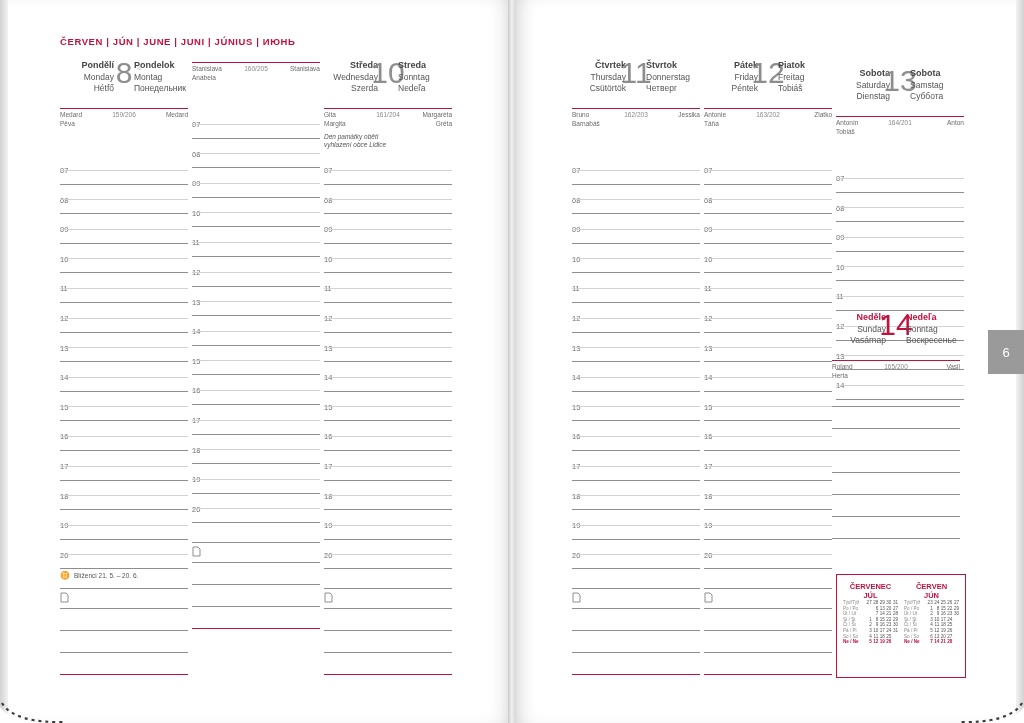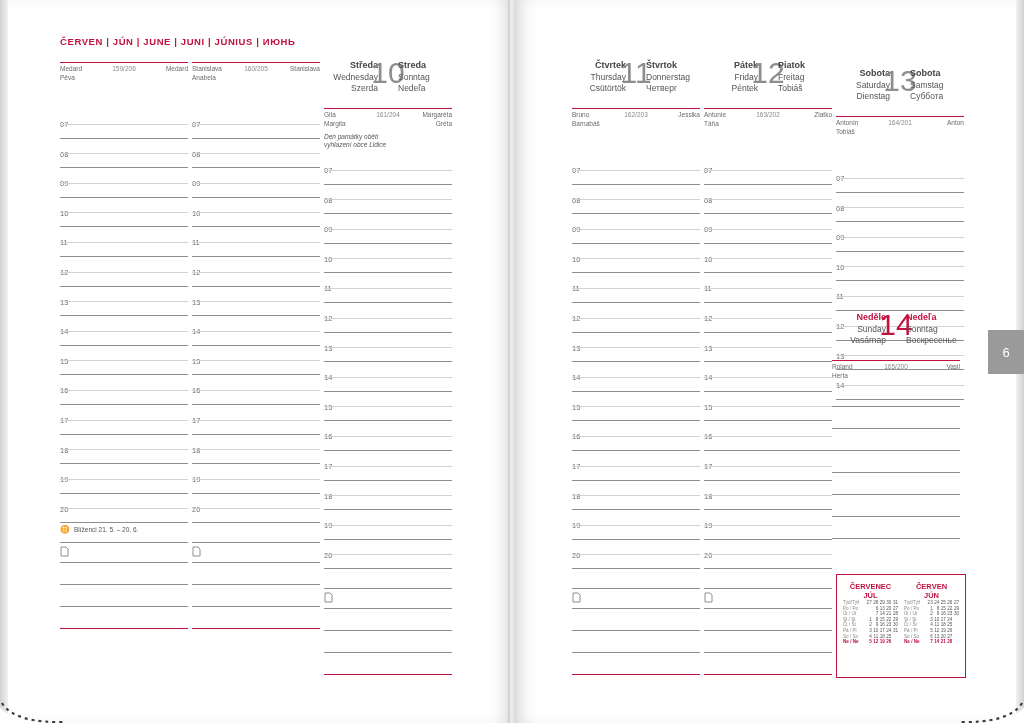--- a/index.html
+++ b/index.html
@@ -88,20 +88,34 @@
   <div class="spine"></div>
 
   <div class="month-tab">
     <span>6</span>
   </div>
 
   <div class="month-head" style="left:60px;top:36px;">ČERVEN | JÚN | JUNE | JUNI | JÚNIUS | ИЮНЬ</div>
 
   <div id="left-cols">
   <div class="daycol" style="left:60px;top:60px;">
+    <div class="dayhead">
+      <div class="dh-left">
+        <div class="d1">Pondělí</div>
+        <div class="d2">Monday</div>
+        <div class="d3">Hétfő</div>
+      </div>
+      <div class="bignum">8</div>
+      <div class="sunmark">☼</div>
+      <div class="dh-right">
+        <div class="d1">Pondelok</div>
+        <div class="d2">Montag</div>
+        <div class="d3">Понедельник</div>
+      </div>
+    </div>
     <div class="rule-red"></div>
     <div class="names">
       <div class="nm-l">
             <div>Medard</div>
             <div>Pěva</div>
           </div>
       <div class="nm-c">159/206</div>
       <div class="nm-r">
             <div>Medard</div>
           </div>

